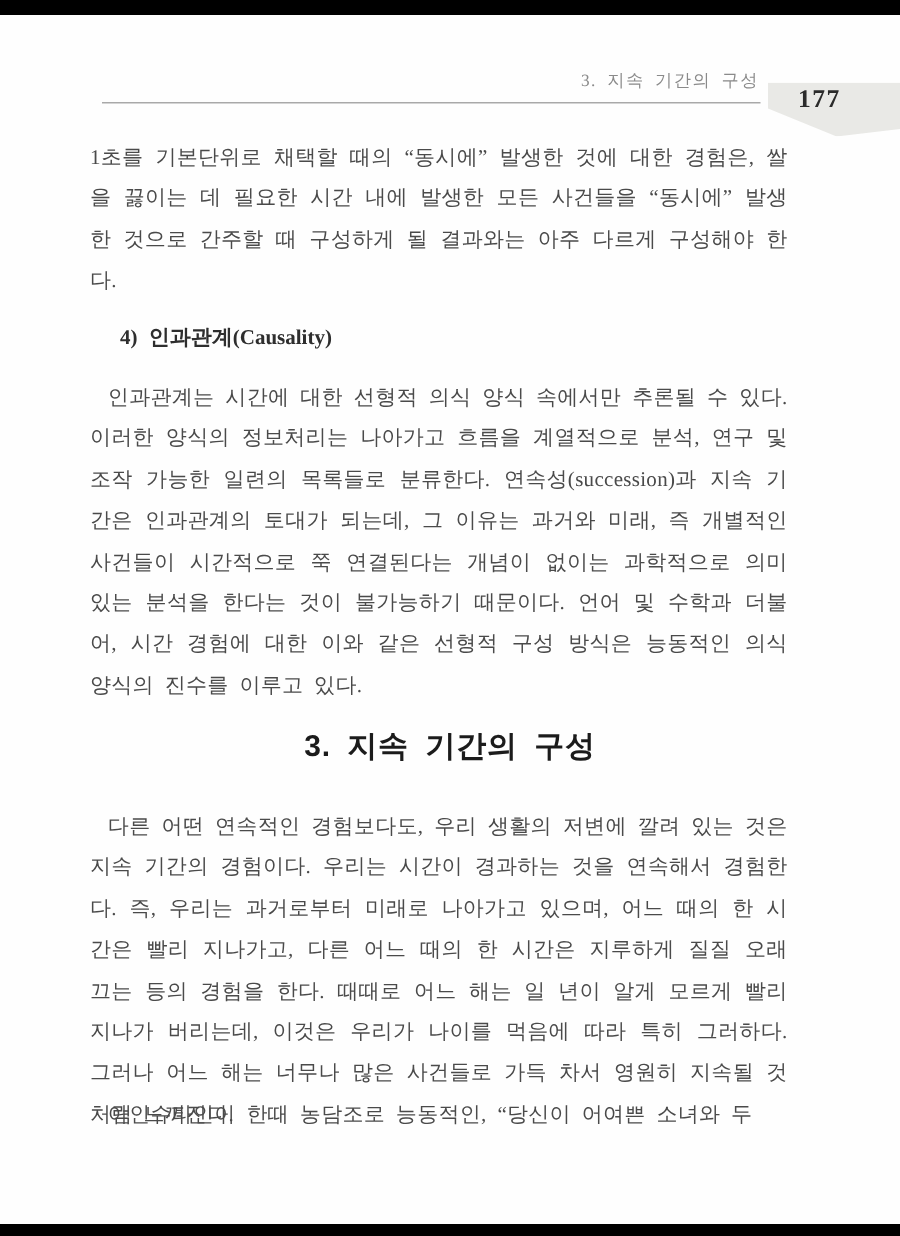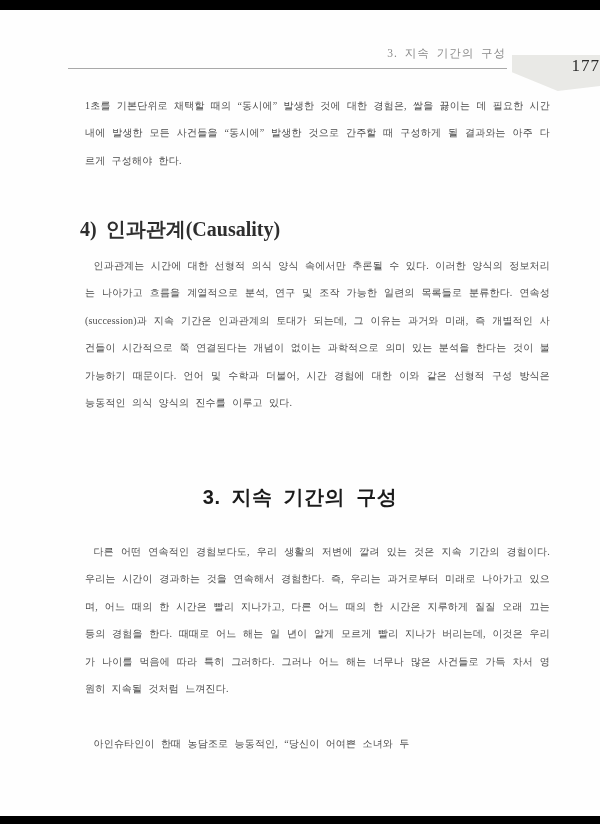--- a/index.html
+++ b/index.html
@@ -24,34 +24,33 @@
     position:absolute;top:68px;left:68px;width:439px;height:1px;
     background:#a9a9a9;
   }
   .page-tab{
     position:absolute;top:55px;right:0;width:88px;height:36px;
     background:#e9e9e6;
     clip-path:polygon(0 0,100% 0,100% 86%,52% 100%,0 48%);
   }
   .page-tab span{
     display:block;padding:1px 0 0 20px;
-    font-size:17px;font-weight:normal;color:#2b2b2b;
+    font-size:17px;font-weight:bold;color:#2b2b2b;
     letter-spacing:1px;
-    text-align:right;
   }
   .body{
-    position:absolute;left:85px;width:465px;margin:0;
-    font-size:10px;line-height:27.4px;color:#4a4a4a;
+    position:absolute;left:60px;width:465px;margin:0;
+    font-size:14px;line-height:27.4px;color:#4a4a4a;
     text-align:justify;word-spacing:3.5px;letter-spacing:0.2px;
   }
   .body.indent{text-indent:0.85em;}
   .para1{top:92px;}
   .sub-heading{
     position:absolute;left:80px;top:216px;margin:0;
-    font-size:20px;font-weight:bold;color:#2e2e2e;
+    font-size:14px;font-weight:bold;color:#2e2e2e;
     word-spacing:4px;
   }
   .para2{top:252px;}
   .section-heading{
     position:absolute;left:0;top:484px;width:600px;margin:0;
     text-align:center;
     font-size:20px;font-weight:bold;color:#1b1b1b;
     word-spacing:5px;letter-spacing:0.5px;
     font-family:"Liberation Sans","DejaVu Sans",sans-serif;
   }

